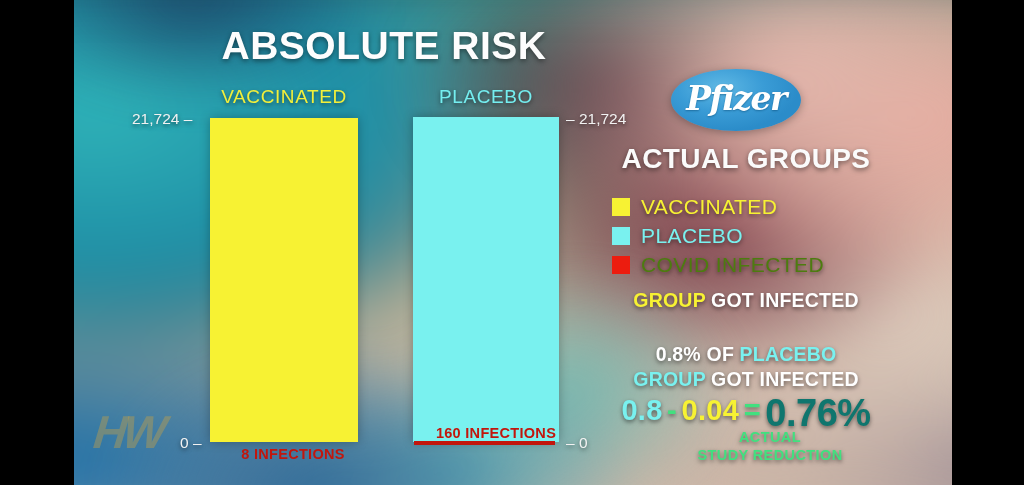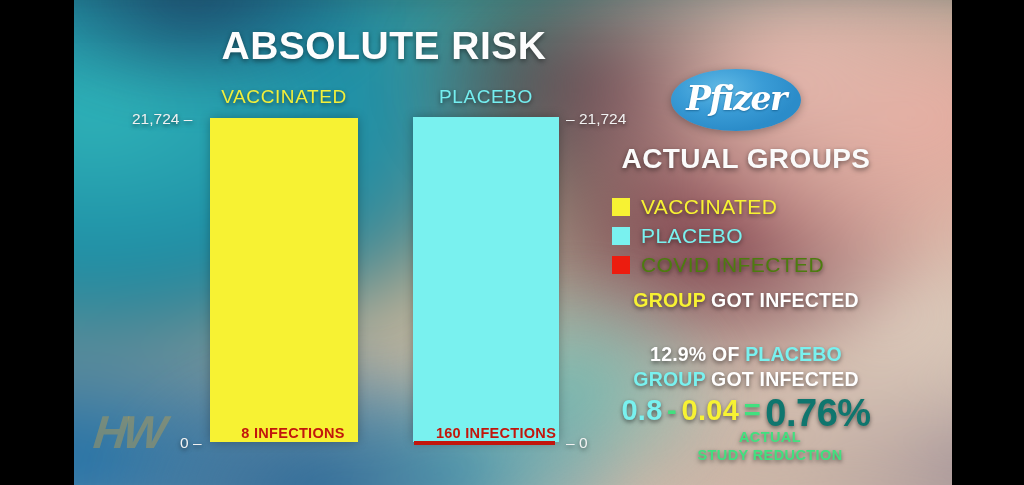--- a/index.html
+++ b/index.html
@@ -145,21 +145,21 @@
     background: #79f1ef;
   }
   .bar-value {
     position: absolute;
     font-size: 14.5px;
     font-weight: bold;
     letter-spacing: .3px;
     color: #d21f12;
     white-space: nowrap;
   }
-  .bar-value.vaccinated { left: 210px; top: 425px; width: 166px; text-align: center; }
+  .bar-value.vaccinated { left: 210px; top: 446px; width: 166px; text-align: center; }
   .bar-value.placebo { left: 413px; top: 425px; width: 166px; text-align: center; }
   .infected-underline {
     position: absolute;
     left: 414px;
     top: 441px;
     width: 141px;
     height: 4px;
     background: #c2160d;
   }
 
@@ -337,21 +337,21 @@
   </div>
 
   <div class="stat-block one">
     <div class="stat-line">
       <span class="hl-yellow">GROUP</span><span> GOT INFECTED</span>
     </div>
   </div>
 
   <div class="stat-block two">
     <div class="stat-line">
-      <span>12.9%</span><span> OF </span><span class="hl-cyan">PLACEBO</span>
+      <span>0.8%</span><span> OF </span><span class="hl-cyan">PLACEBO</span>
     </div>
     <div class="stat-line">
       <span class="hl-cyan">GROUP</span><span> GOT INFECTED</span>
     </div>
   </div>
 
   <div class="equation">
     <span class="eq-small hl-cyan">0.8</span>
     <span class="eq-small eq-green">-</span>
     <span class="eq-small hl-yellow">0.04</span>

